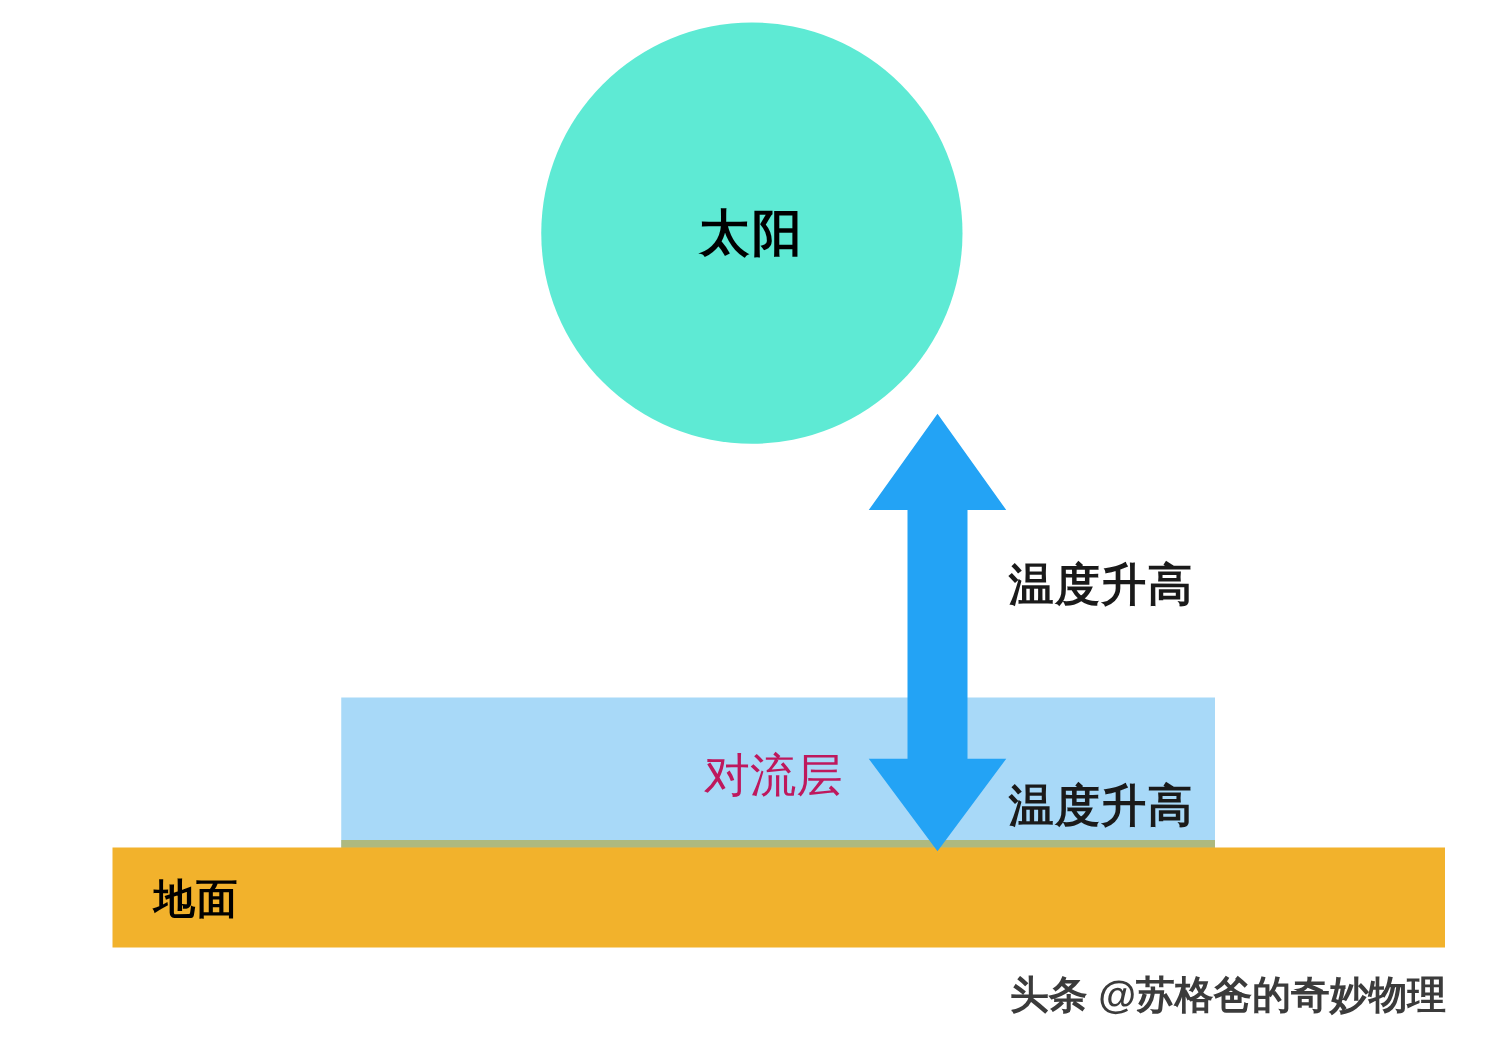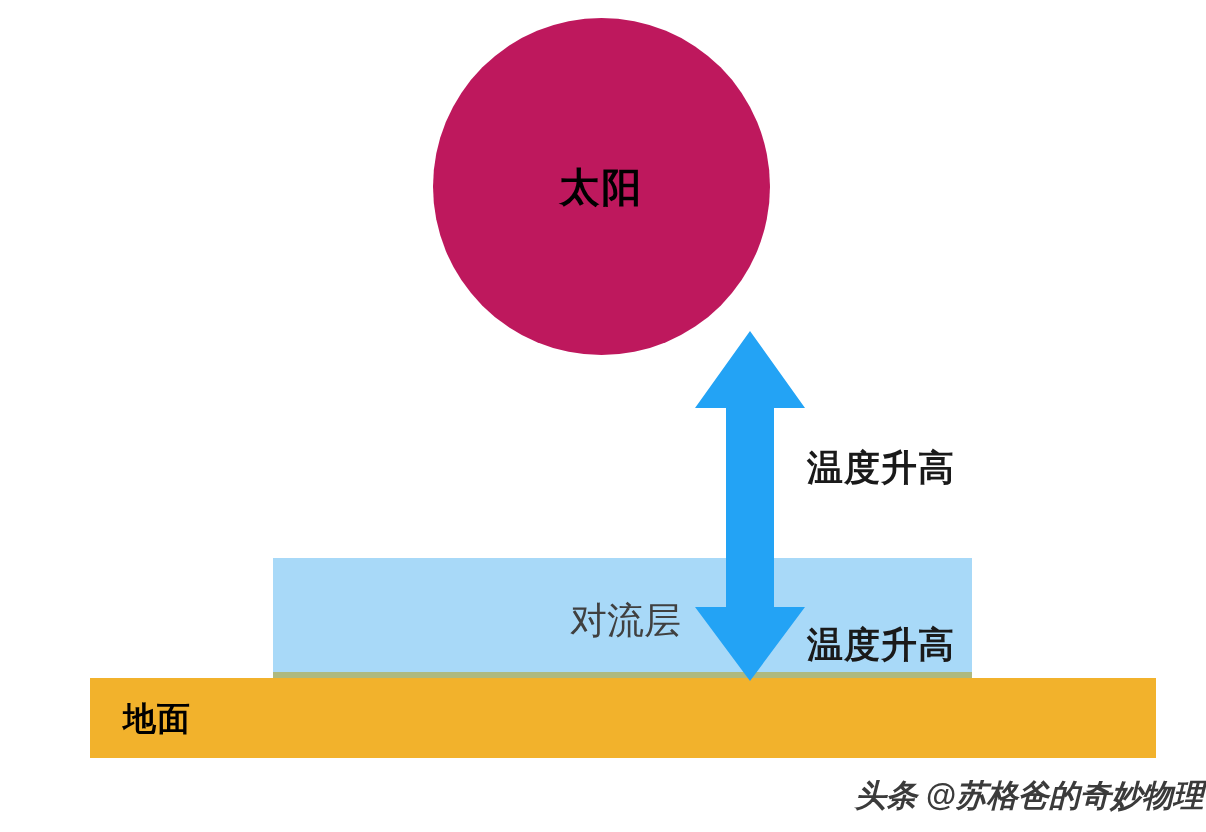--- a/index.html
+++ b/index.html
@@ -19,21 +19,21 @@
   }
 
   
   .sun {
     position: absolute;
     left: 433px;
     top: 18px;
     width: 337px;
     height: 337px;
     border-radius: 50%;
-    background: #be185d;
+    background: #5eead4;
   }
   .sun-label {
     position: absolute;
     left: 0;
     top: 0;
     width: 337px;
     height: 337px;
     display: flex;
     align-items: center;
     justify-content: center;
@@ -52,22 +52,22 @@
     top: 558px;
     width: 699px;
     height: 120px;
     background: #A8D9F8;
   }
   .convection-label {
     position: absolute;
     left: 563px;
     top: 600px;
     width: 125px;
-    text-align: center;
-    color: #404040;
+    text-align: left;
+    color: #be185d;
     font-size: 37px;
     font-weight: 400;
     line-height: 1.15;
     white-space: nowrap;
     user-select: none;
   }
 
   
   .ground {
     position: absolute;
@@ -125,31 +125,30 @@
     white-space: nowrap;
     user-select: none;
     margin-top: 16px;
   }
   .temp-label.up   { left: 807px; top: 434px; }
   .temp-label.down { left: 807px; top: 611px; }
 
   
   .watermark {
     position: absolute;
-    left: 855px;
+    left: 808px;
     top: 779px;
     color: #2b2b2b;
     font-size: 31px;
     font-weight: 700;
     letter-spacing: 0px;
     line-height: 1.1;
     white-space: nowrap;
     opacity: .92;
     user-select: none;
-    font-style: italic;
   }
 </style>
 </head>
 <body>
 
 <div id="stage">
 
   <div class="sun">
     <div class="sun-label">太阳</div>
   </div>

